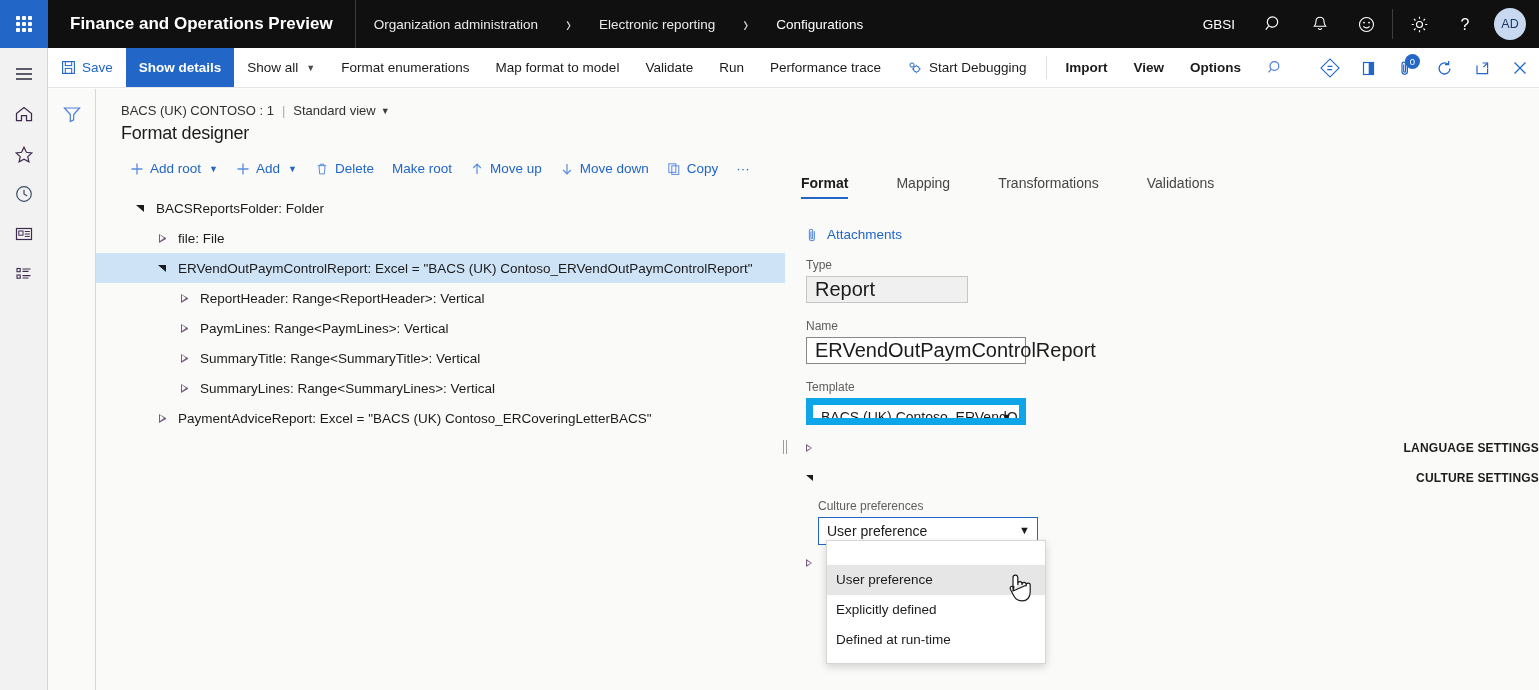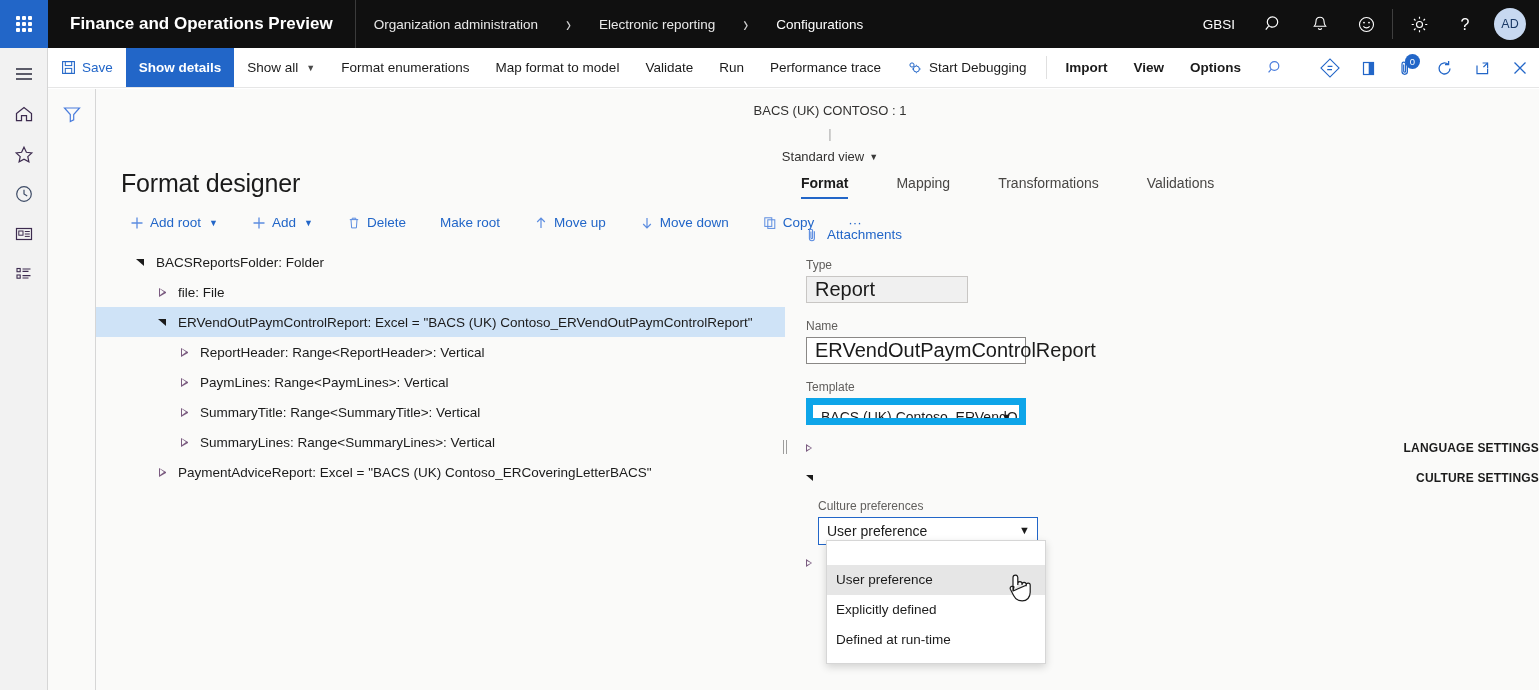--- a/index.html
+++ b/index.html
@@ -111,32 +111,32 @@
   }
   .filter-btn { width: 30px; height: 26px; display:flex; align-items:center; justify-content:center; cursor: pointer;}
 
   
   .content {
     position: absolute; top: 89px; left: 96px; width: 1443px; height: 601px;
     background: #fafaf9; overflow: hidden;
   }
   .page-head { padding: 14px 0 0 25px; }
   .caption-line {
-    font-size: 13px; color: #323130; display: flex; align-items: center; gap: 8px; flex-direction: column;
+    font-size: 13px; color: #323130; display: flex; align-items: center; gap: 8px;
   }
   .caption-sep { color: #a9a9a9; }
   .view-sel { display:flex; align-items:center; gap:5px; cursor: pointer; }
   .view-chev { font-size: 9px; color: #3a3a3a; }
   .page-title {
-    font-size: 25px; color: #1b1b1b; margin-top: 5px; letter-spacing: -0.2px;
+    font-size: 18px; color: #1b1b1b; margin-top: 5px; letter-spacing: -0.2px;
   }
 
   
   .treebar {
-    display: flex; align-items: center; padding: 12px 0 0 25px; gap: 16px;
+    display: flex; align-items: center; padding: 12px 0 0 25px; gap: 0;
   }
   .tb-btn {
     display: flex; align-items: center; gap: 6px; color: #2266c8;
     font-size: 13.5px; padding: 5px 9px; cursor: pointer; white-space: nowrap;
   }
   .tb-btn .chev { font-size: 9px; margin-left: 2px; }
 
   
   .tree { margin-top: 12px; }
   .tree-row {

